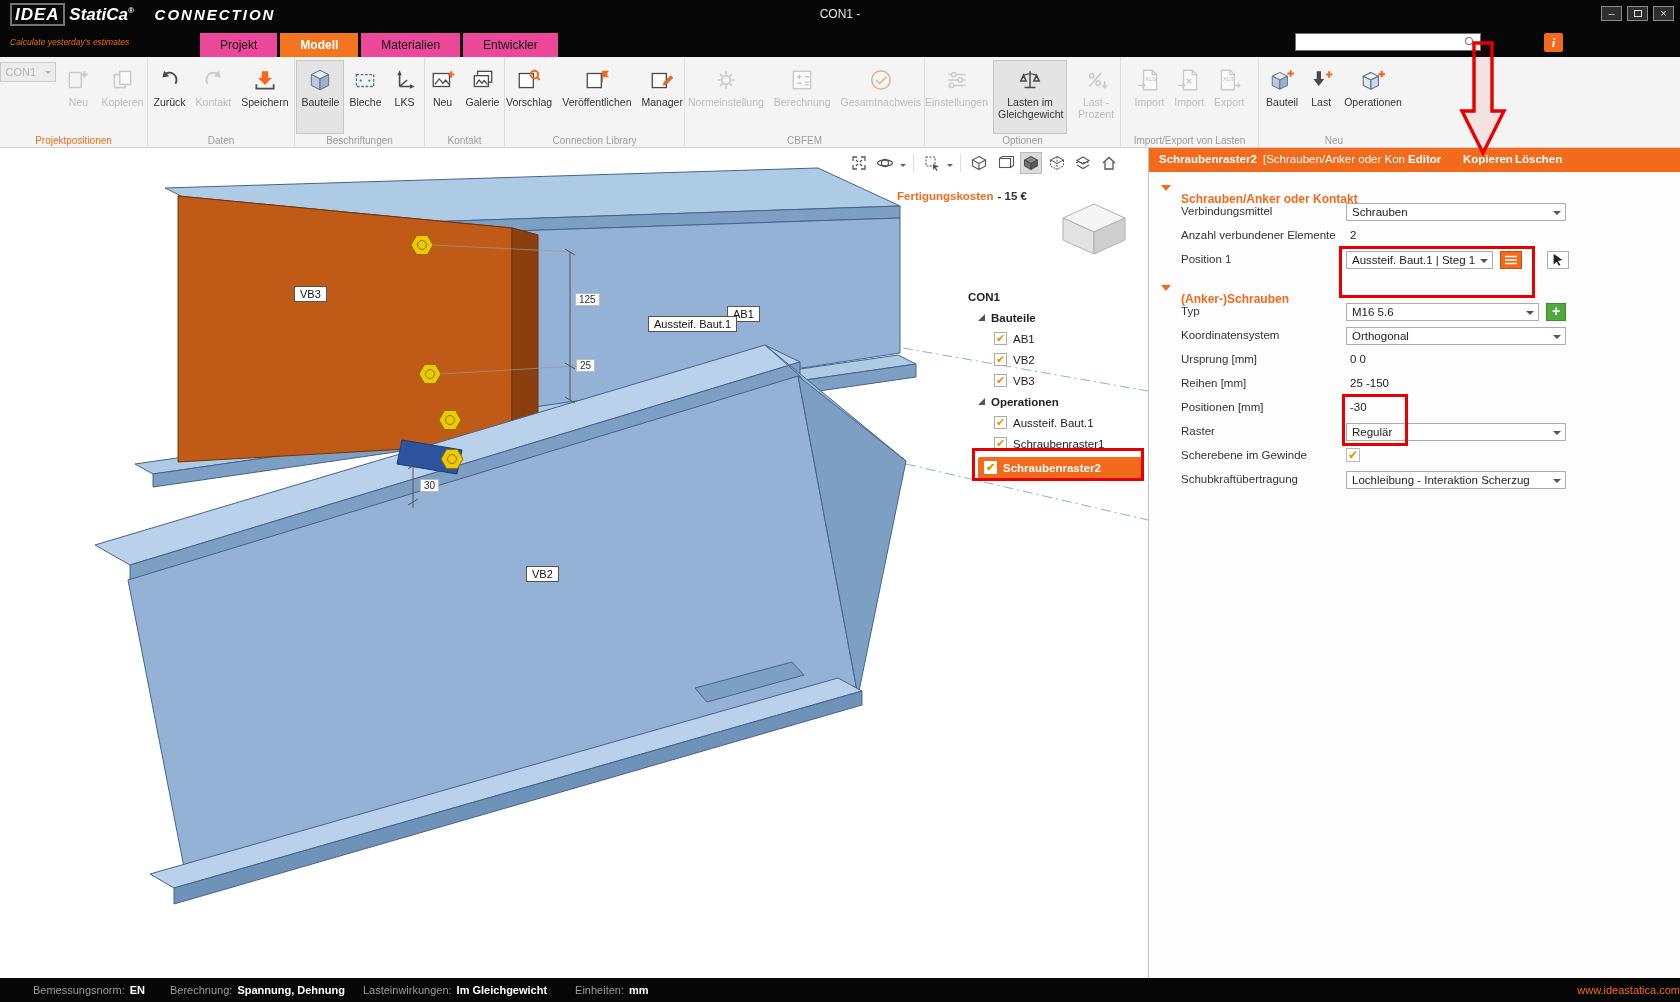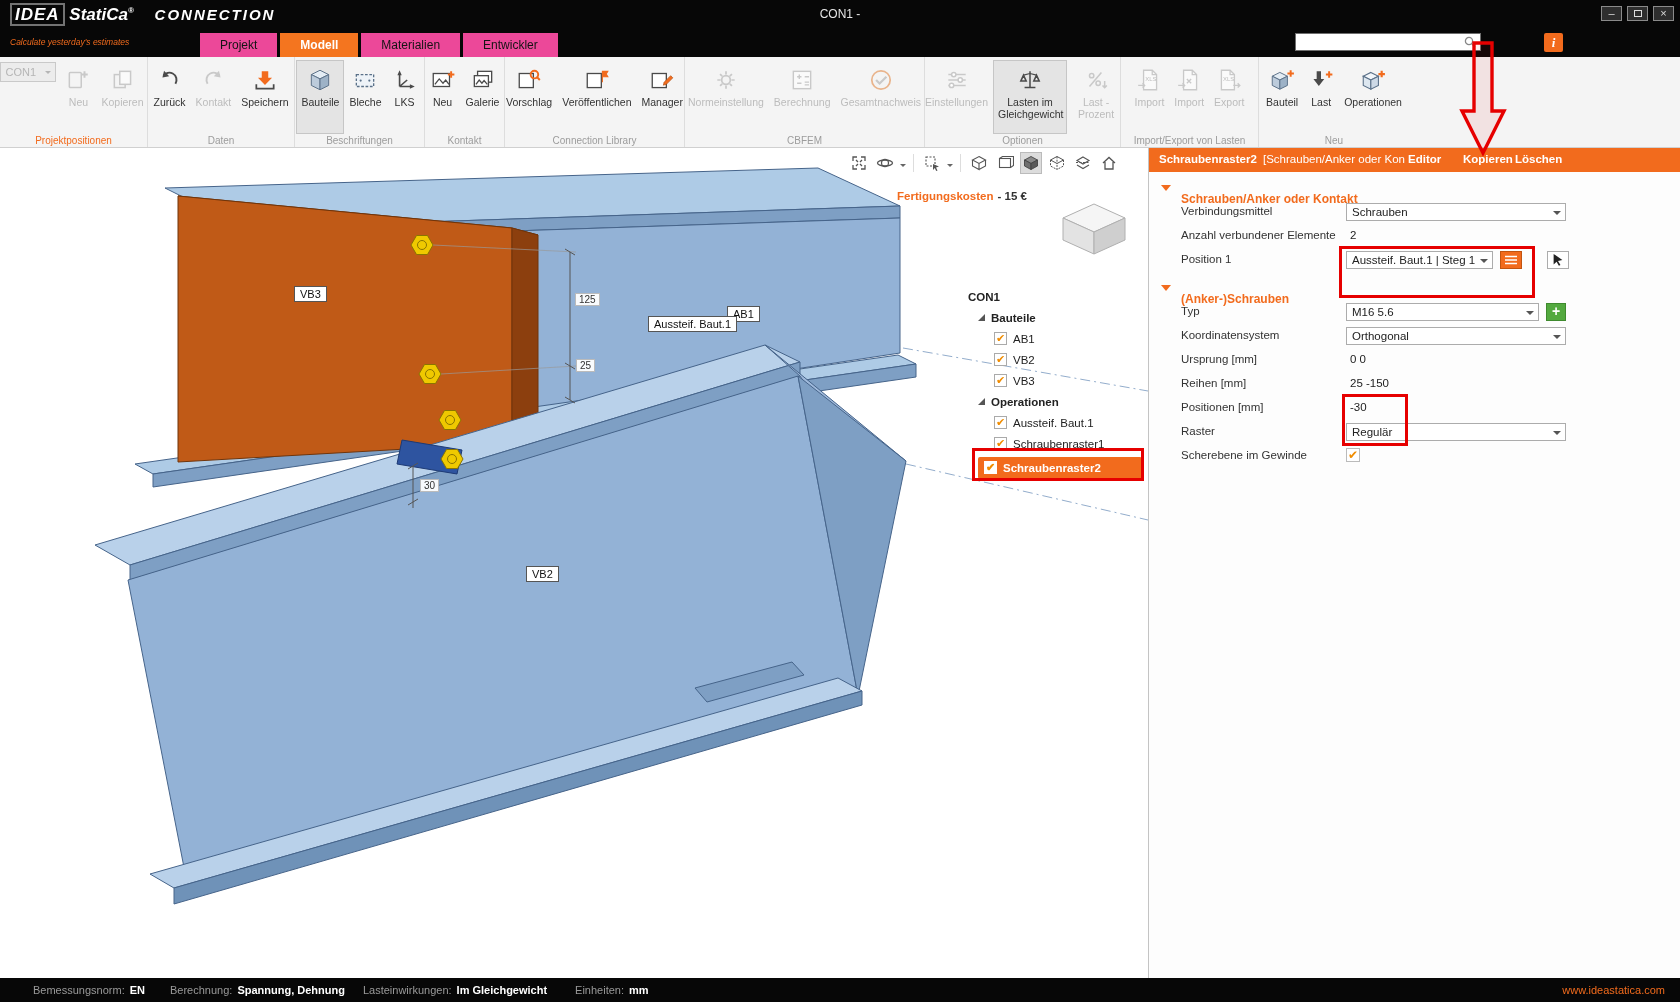--- a/index.html
+++ b/index.html
@@ -82,21 +82,21 @@
   .ptxt { position:absolute; left:201px; top:5px; color:#222; }
   .obtn { position:absolute; left:351px; top:3px; width:22px; height:18px; background:#F26B1D; border:1px solid #c25410; display:flex; align-items:center; justify-content:center; }
   .abtn { position:absolute; left:398px; top:3px; width:22px; height:18px; background:#fff; border:1px solid #ACACAC; display:flex; align-items:center; justify-content:center; }
   .plusbtn { position:absolute; left:397px; top:3px; width:20px; height:18px; background:#53A93F; border:1px solid #3f8a2e; color:#fff; font-weight:bold; text-align:center; line-height:15px; font-size:14px; }
   .pcheck { position:absolute; left:197px; top:4px; width:14px; height:14px; border:1px solid #bbb; background:#fff; color:#F08C00; font-size:12px; line-height:13px; text-align:center; }
 
   
   .statusbar { position:absolute; left:0; bottom:0; width:1680px; height:24px; background:#070707; display:flex; align-items:center; font-size:11px;padding-left:21px; }
   .sitem { white-space:nowrap; }
   .slb { color:#9a9a9a; } .svl { color:#fff; font-weight:bold; margin-left:5px; }
-  .slink { position:absolute; right:15px; color:#F26B1D; }
+  .slink { position:absolute; right:0; color:#F26B1D; }
 
   .red-arrow { position:absolute; left:1452px; top:40px; }
 </style>
 </head>
 <body>
 
 <div class="topbar">
   <div class="logo">
     <span class="idea">IDEA</span>
     <span>StatiCa</span><span class="reg">®</span>
@@ -700,20 +700,26 @@
     <div class="dd l197 w220">
         <span>Regulär</span>
       </div>
   </div>
 
   <div class="prow">
     <span class="plbl">Scherebene im Gewinde</span>
     <span class="pcheck">✔</span>
   </div>
 
+  <div class="prow">
+    <span class="plbl">Schubkraftübertragung</span>
+    <div class="dd l197 w220">
+        <span>Lochleibung - Interaktion Scherzug</span>
+      </div>
+  </div>
 
   <div class="redbox" style="left:190px;top:98px;width:196px;height:52px"></div>
   <div class="redbox" style="left:193px;top:246px;width:66px;height:52px"></div>
 </div>
 
 <svg class="red-arrow" width="62" height="118">
   <polygon points="22,3 40,3 40,71 52,71 31,113 10,71 22,71" fill="rgba(230,0,0,0.07)" stroke="#E60000" stroke-width="3.4" stroke-linejoin="miter"></polygon>
 </svg>
 
 <div class="statusbar">

